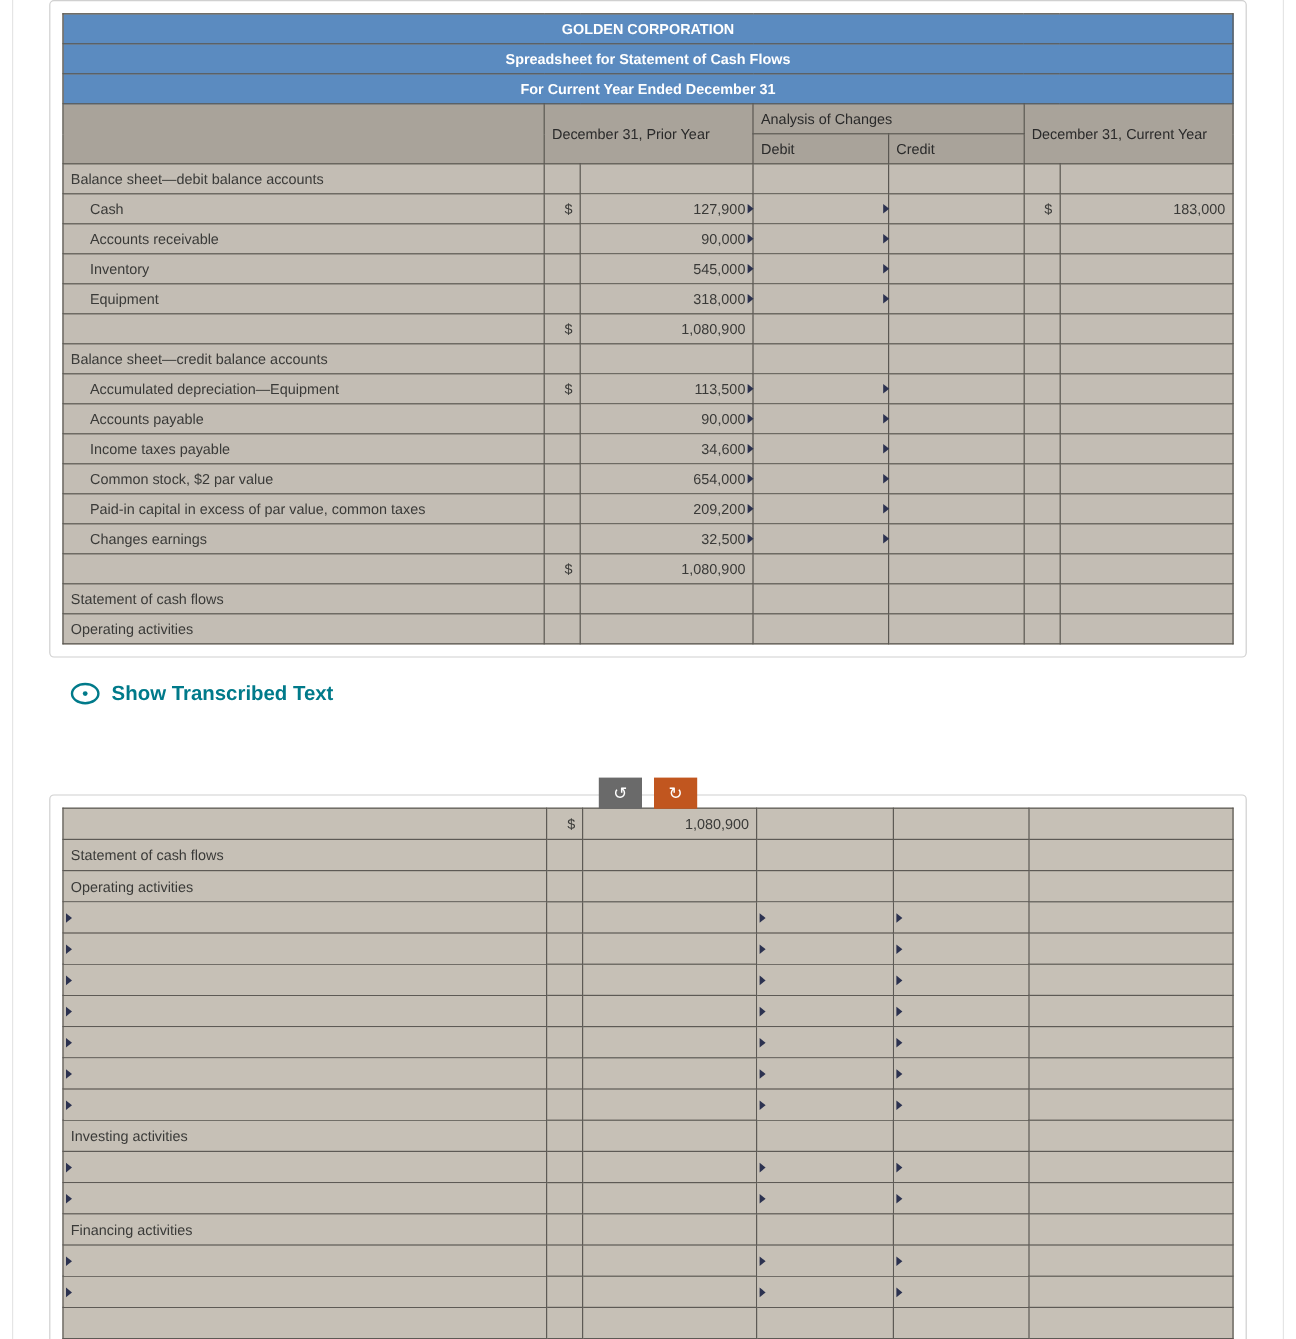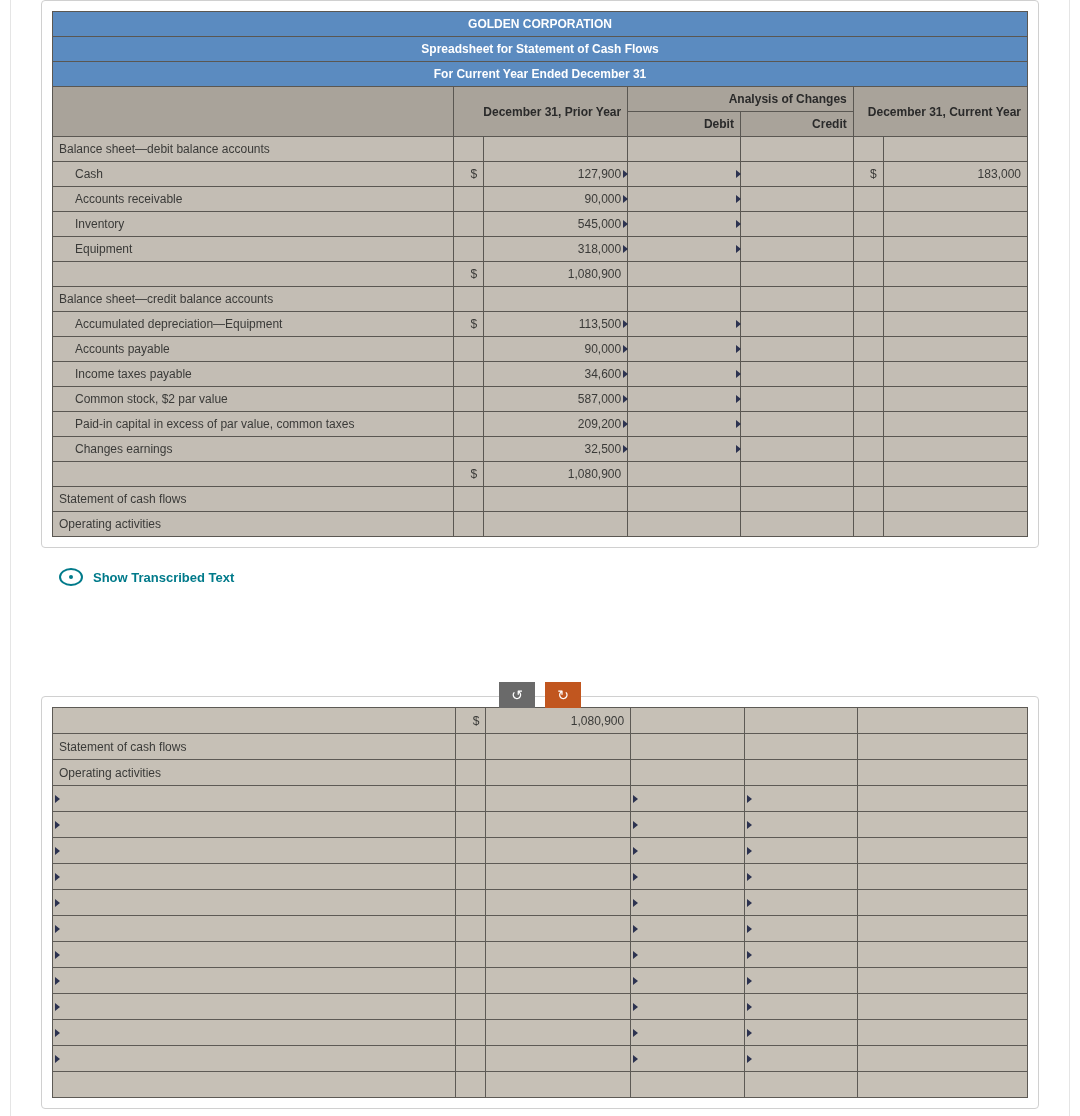--- a/index.html
+++ b/index.html
@@ -35,22 +35,22 @@
     table-layout: fixed;
   }
   table.scan td, table.scan th {
     border: 1px solid #5a5752;
     padding: 3px 6px;
     height: 18px;
     background: #c3bdb4;
     vertical-align: middle;
   }
   table.scan th {
-    font-weight: bold;
-    text-align: right;
+    font-weight: normal;
+    text-align: left;
   }
   .blue-hdr td, .blue-hdr th {
     background: #5b8bc0 !important;
     color: #ffffff;
     font-weight: bold;
     text-align: center;
   }
   .gray-hdr th {
     background: #a9a39a !important;
     color: #2a2a2a;
@@ -65,24 +65,24 @@
     border-left:5px solid #2c3250;
     border-top:4px solid transparent;
     border-bottom:4px solid transparent;
     display:inline-block;
     vertical-align:middle;
   }
   .show-link {
     display:flex;
     align-items:center;
     gap:10px;
-    margin: 20px 0 96px 18px;
+    margin: 20px 0 60px 18px;
     color:#007a8a;
     font-weight:bold;
-    font-size: 13px;
+    font-size: 17px;
     cursor:pointer;
   }
   .icon-eye {
     width:20px;height:14px;border:2px solid #007a8a;border-radius:50% 50% 50% 50%;
     position:relative;display:flex;align-items:center;justify-content:center;
   }
   .icon-eye::before{
     content:"";width:4px;height:4px;background:#007a8a;border-radius:50%;
   }
   .btn-row {
@@ -247,21 +247,21 @@
           <td class="cell-with-marker">
                 <span class="marker" style="left:auto;right:-1px"></span>
               </td>
               <td></td>
               <td></td>
               <td></td>
         </tr>
         <tr>
           <td class="indent-1">Common stock, $2 par value</td>
           <td></td>
-              <td class="num cell-with-marker"><span>587,000</span><span class="marker" style="left:auto;right:-1px"></span></td>
+              <td class="num cell-with-marker"><span>654,000</span><span class="marker" style="left:auto;right:-1px"></span></td>
           <td class="cell-with-marker">
                 <span class="marker" style="left:auto;right:-1px"></span>
               </td>
               <td></td>
               <td></td>
               <td></td>
         </tr>
         <tr>
           <td class="indent-1">Paid-in capital in excess of par value, common taxes</td>
           <td></td>
@@ -458,46 +458,62 @@
               <td></td>
               <td></td>
               <td class="cell-with-marker">
                 <span class="marker"></span>
               </td>
               <td class="cell-with-marker">
                 <span class="marker"></span>
               </td>
               <td></td>
             </tr>
-        <tr class="darkline">
-              <td class="cell-with-marker">
-                <span class="marker"></span>
-              </td>
-              <td></td>
-              <td></td>
-              <td class="cell-with-marker">
-                <span class="marker"></span>
-              </td>
-              <td class="cell-with-marker">
-                <span class="marker"></span>
-              </td>
-              <td></td>
-            </tr>
-        <tr class="darkline">
-              <td class="cell-with-marker">
-                <span class="marker"></span>
-              </td>
-              <td></td>
-              <td></td>
-              <td class="cell-with-marker">
-                <span class="marker"></span>
-              </td>
-              <td class="cell-with-marker">
-                <span class="marker"></span>
-              </td>
+        <tr>
+              <td>Investing activities</td>
+              <td></td>
+              <td></td>
+              <td></td>
+              <td></td>
+              <td></td>
+            </tr>
+        <tr class="darkline">
+              <td class="cell-with-marker">
+                <span class="marker"></span>
+              </td>
+              <td></td>
+              <td></td>
+              <td class="cell-with-marker">
+                <span class="marker"></span>
+              </td>
+              <td class="cell-with-marker">
+                <span class="marker"></span>
+              </td>
+              <td></td>
+            </tr>
+        <tr class="darkline">
+              <td class="cell-with-marker">
+                <span class="marker"></span>
+              </td>
+              <td></td>
+              <td></td>
+              <td class="cell-with-marker">
+                <span class="marker"></span>
+              </td>
+              <td class="cell-with-marker">
+                <span class="marker"></span>
+              </td>
+              <td></td>
+            </tr>
+        <tr>
+              <td>Financing activities</td>
+              <td></td>
+              <td></td>
+              <td></td>
+              <td></td>
               <td></td>
             </tr>
         <tr class="darkline">
               <td class="cell-with-marker">
                 <span class="marker"></span>
               </td>
               <td></td>
               <td></td>
               <td class="cell-with-marker">
                 <span class="marker"></span>

